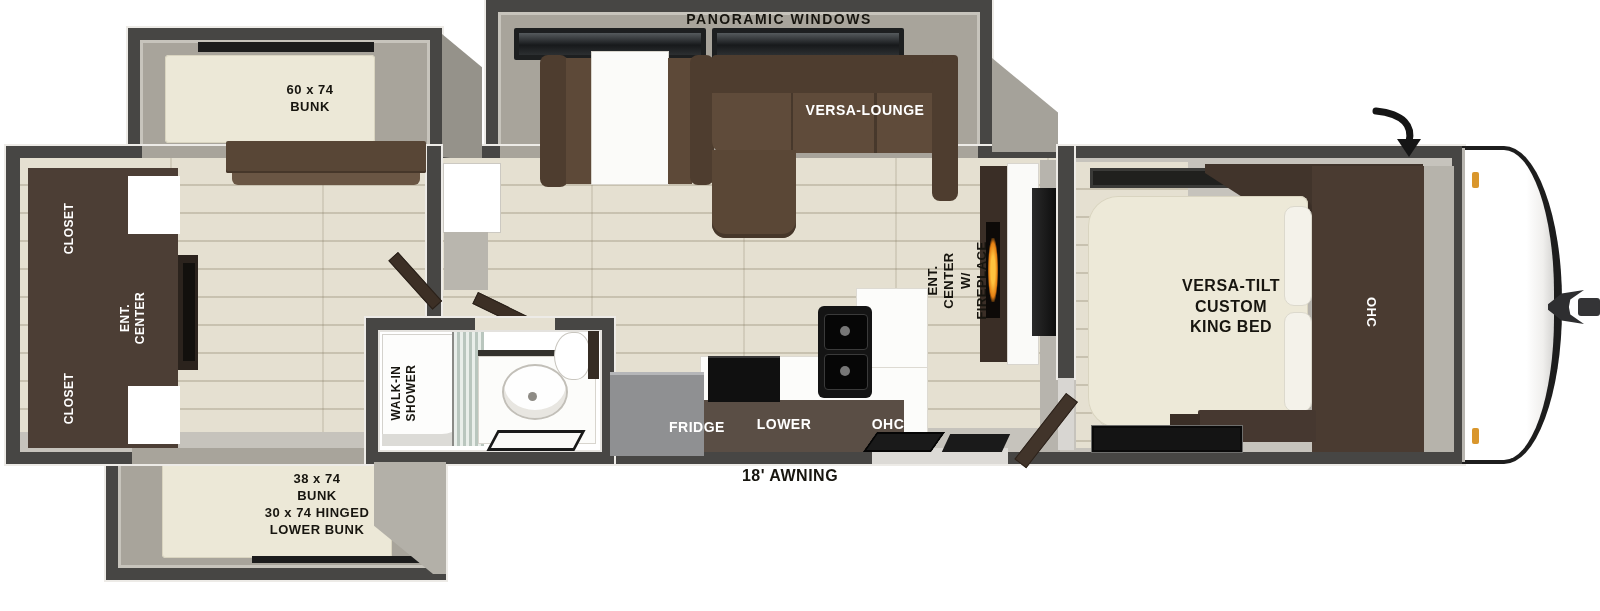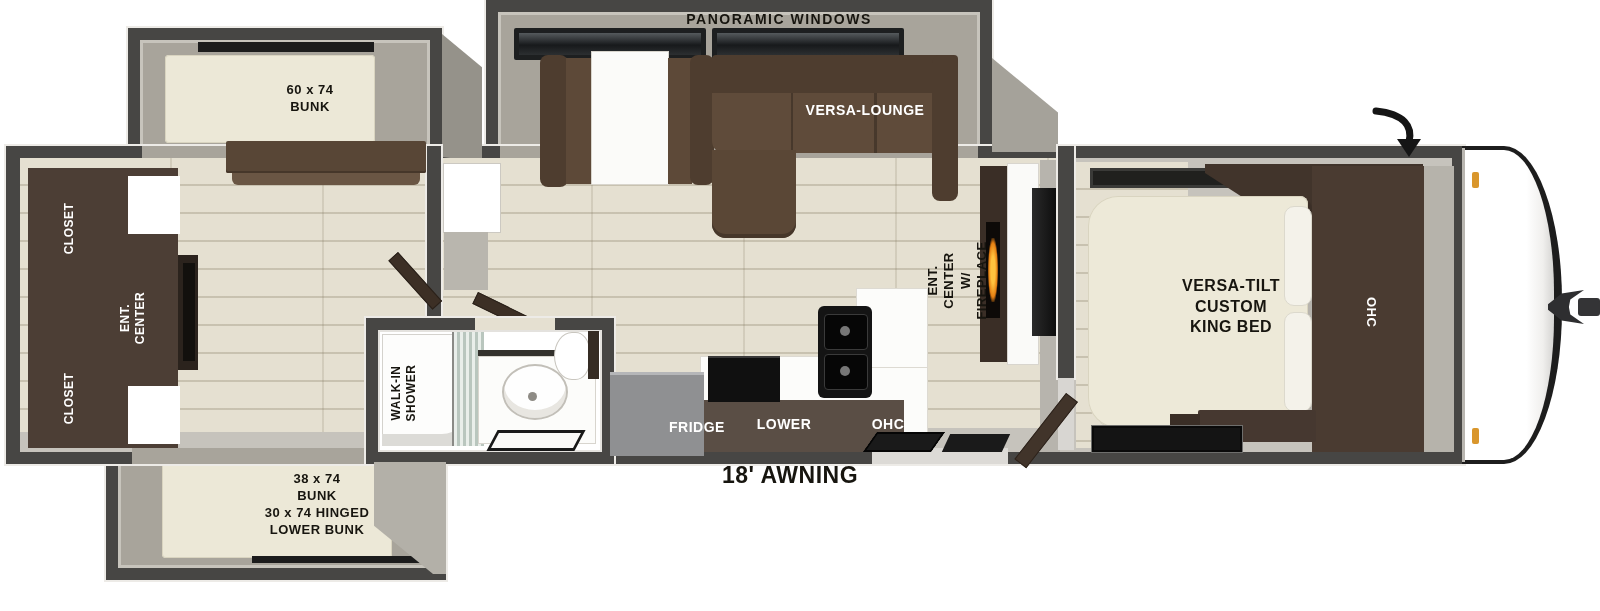--- a/index.html
+++ b/index.html
@@ -188,16 +188,16 @@
   <div class="abs" style="left:1462px;top:148px;width:3px;height:314px;background:#b9b6b0;"></div>
   <div class="abs" style="left:1472px;top:172px;width:7px;height:16px;background:#d9962c;border-radius:2px;"></div>
   <div class="abs" style="left:1472px;top:428px;width:7px;height:16px;background:#d9962c;border-radius:2px;"></div>
   <div class="abs" style="left:1548px;top:290px;width:36px;height:34px;background:#2e2e30;clip-path:polygon(100% 0,38% 10%,0 42%,0 58%,38% 90%,100% 100%,62% 72%,58% 50%,62% 28%);"></div>
   <div class="abs" style="left:1578px;top:298px;width:22px;height:18px;background:#343436;border-radius:3px;"></div>
 
   <svg class="abs" style="left:1368px;top:106px;" width="56" height="52" viewBox="0 0 56 52">
     <path d="M8,5 C36,8 45,20 41,36" stroke="#151515" stroke-width="7" fill="none" stroke-linecap="round"></path>
     <polygon points="29,33 53,33 41,51" fill="#151515"></polygon>
   </svg>
-  <div class="lbl" style="left:676px;top:464px;width:148px;height:24px;font-size:23px;">
+  <div class="lbl" style="left:676px;top:464px;width:148px;height:24px;font-size:16px;">
     <span>18' AWNING</span></div>
 
 </div>
 
 </body></html>

